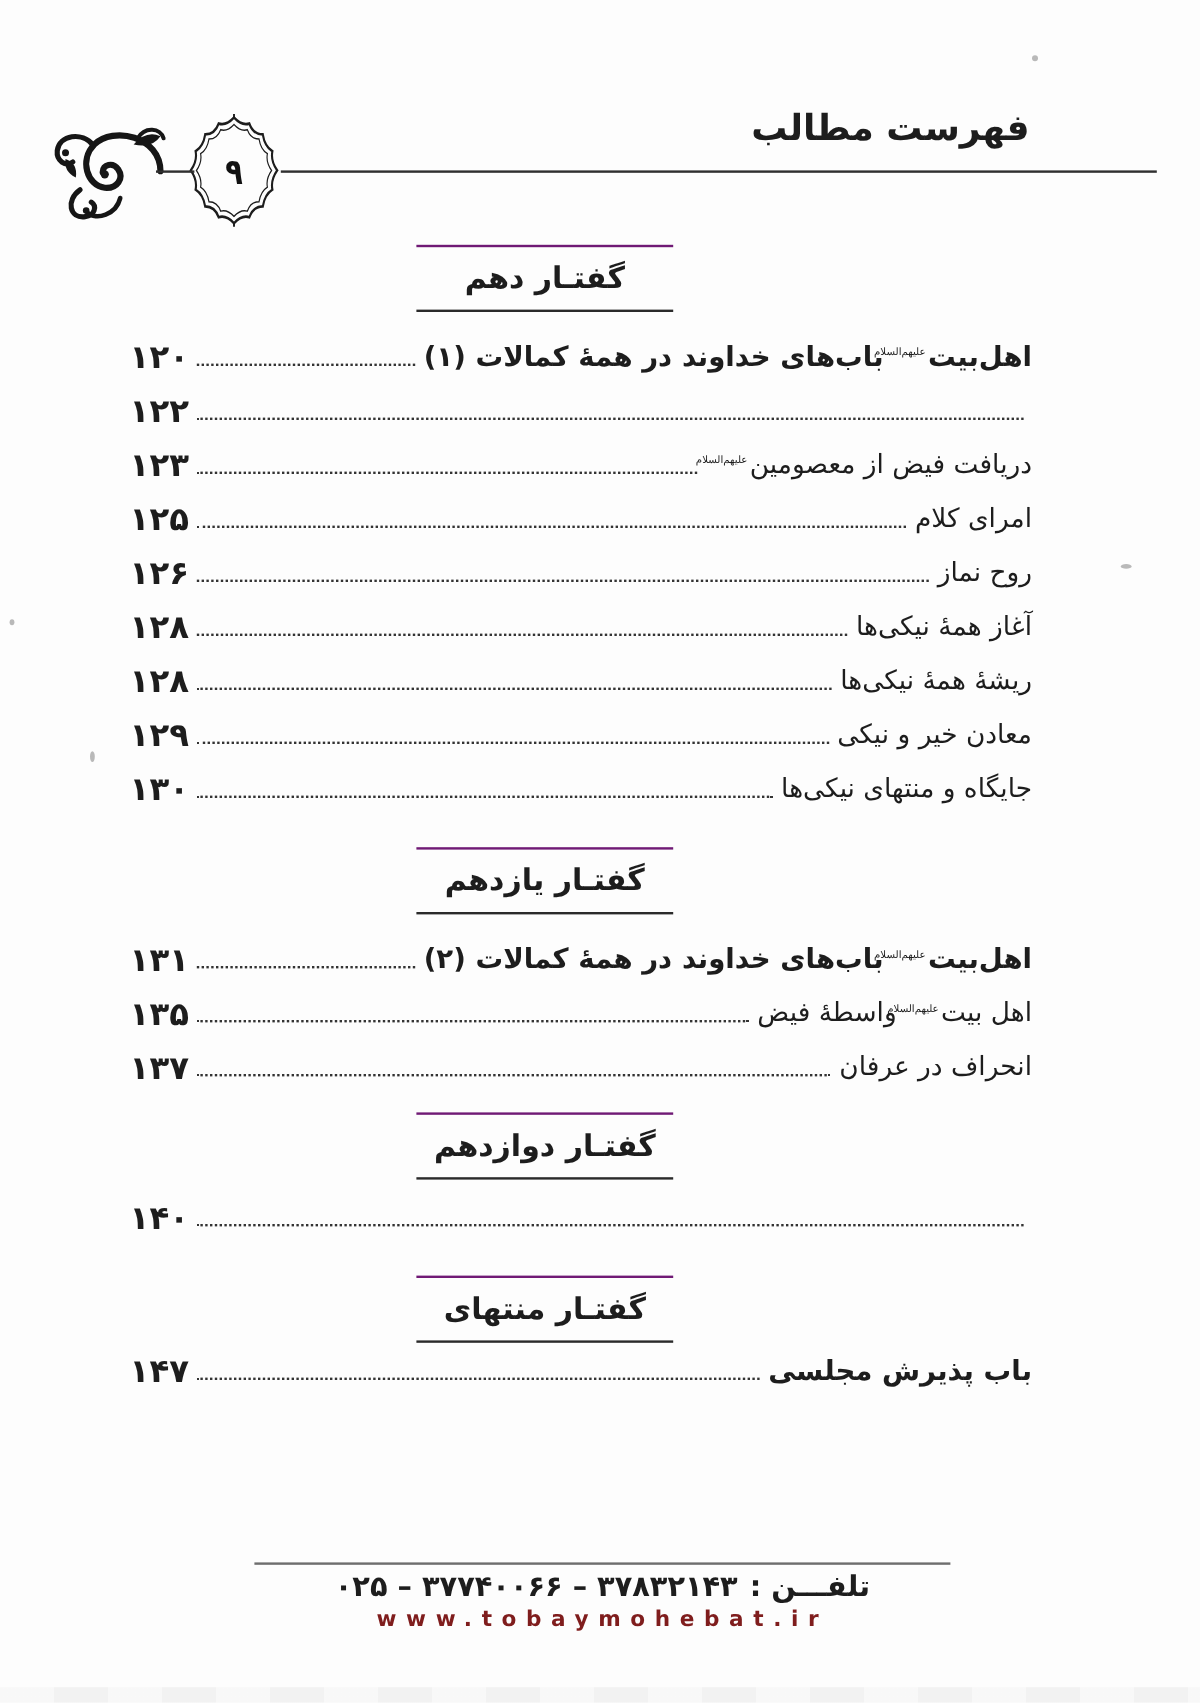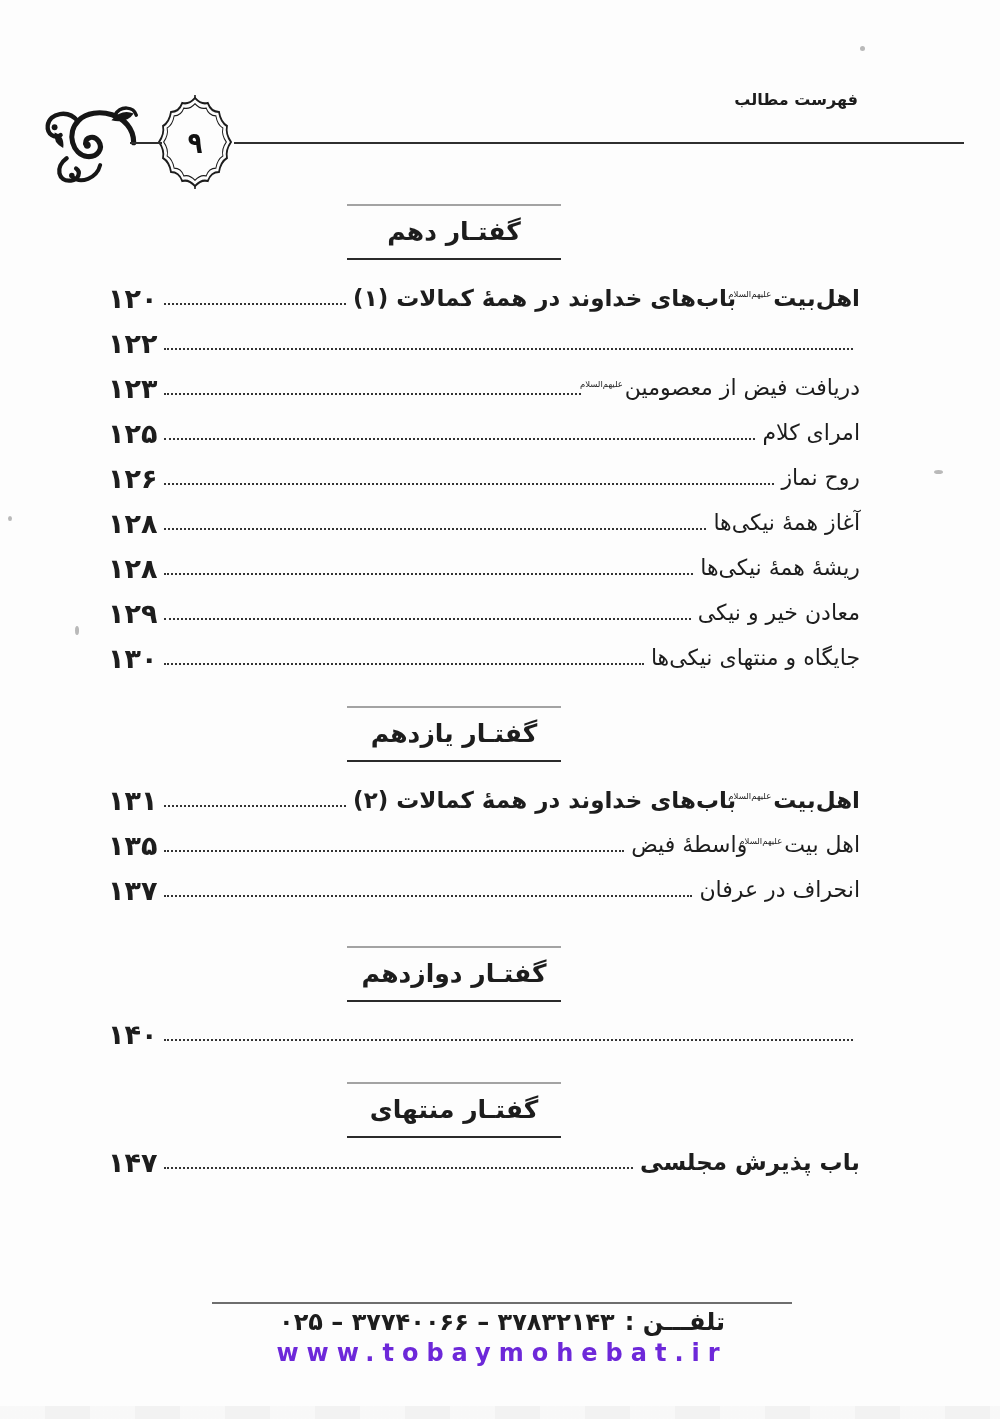--- a/index.html
+++ b/index.html
@@ -7,56 +7,56 @@
   .page {
     position:relative; width:1000px; height:1419px;
     background:#fdfdfd; overflow:hidden;
     font-family:"DejaVu Sans", sans-serif; color:#1d1d1d;
   }
 
   
   .header-band { position:relative; height:100px; margin-top:90px; }
   .header-title {
     position:absolute; top:0; right:142px; direction:rtl;
-    font-size:16px; font-weight:bold; letter-spacing:0.5px;
+    font-size:30px; font-weight:bold; letter-spacing:0.5px;
   }
   .rule { position:absolute; height:2px; background:#2f2f2f; top:52px; }
   .rule.short { left:130px; width:32px; }
   .rule.long  { left:234px; width:730px; }
   .ornament-floral { position:absolute; left:36px; top:8px; }
   .medallion { position:absolute; left:155px; top:2px; }
 
   
   .sec-head {
     width:214px; margin:0 auto; transform:translateX(-46px);
     text-align:center; direction:rtl;
-    border-top:2px solid #a3a3a3; border-bottom:2px solid #2b2b2b;
+    border-top:2px solid #701a75; border-bottom:2px solid #2b2b2b;
     padding:11px 4px 12px; font-weight:bold; font-size:25px;
     white-space:nowrap;
   }
-  .mt14 { margin-top:14px; } .mt32 { margin-top:32px; } .mt40 { margin-top:40px; }
+  .mt14 { margin-top:14px; } .mt32 { margin-top:32px; } .mt40 { margin-top:21px; }
 
   
   .toc { margin:20px 140px 0 108px; }
   .toc-row { display:flex; direction:rtl; align-items:flex-end; height:34px; margin-bottom:11px; }
   .toc-row .t { font-size:22px; line-height:32px; white-space:nowrap; }
   .toc-row.main .t { font-weight:bold; font-size:23px; }
   .hon {
     display:inline-block; width:32px; font-size:8.5px; line-height:1.05;
     text-align:center; align-self:center; margin:4px 2px 10px 3px; white-space:normal;
   }
   .leader { flex:1 1 auto; min-width:18px; border-bottom:2.4px dotted #333; margin:0 7px 9px 7px; }
   .num { flex:0 0 auto; font-weight:bold; font-size:27px; line-height:30px; letter-spacing:2px; direction:rtl; }
 
   
   .footer { position:absolute; top:1302px; left:212px; width:580px; text-align:center; }
   .footer-rule { border-top:2px solid #6e6e6e; margin-bottom:4px; }
   .phone { direction:rtl; font-size:24px; font-weight:bold; letter-spacing:1px; }
   .phone .label { margin-left:10px; }
-  .website { font-size:24px; font-weight:bold; letter-spacing:8px; margin-top:3px; color:#6d28d9; }
+  .website { font-size:18px; font-weight:bold; letter-spacing:8px; margin-top:3px; color:#7f1d1d; }
 
   
   .scan-edge {
     position:absolute; bottom:0; left:0; width:100%; height:13px; opacity:.55;
     background:repeating-linear-gradient(90deg,#f4f4f4 0 45px,#e9e9e9 45px 90px);
   }
   .speck { position:absolute; background:#b9b9b9; border-radius:50%; }
 </style>
 </head>
 <body>

